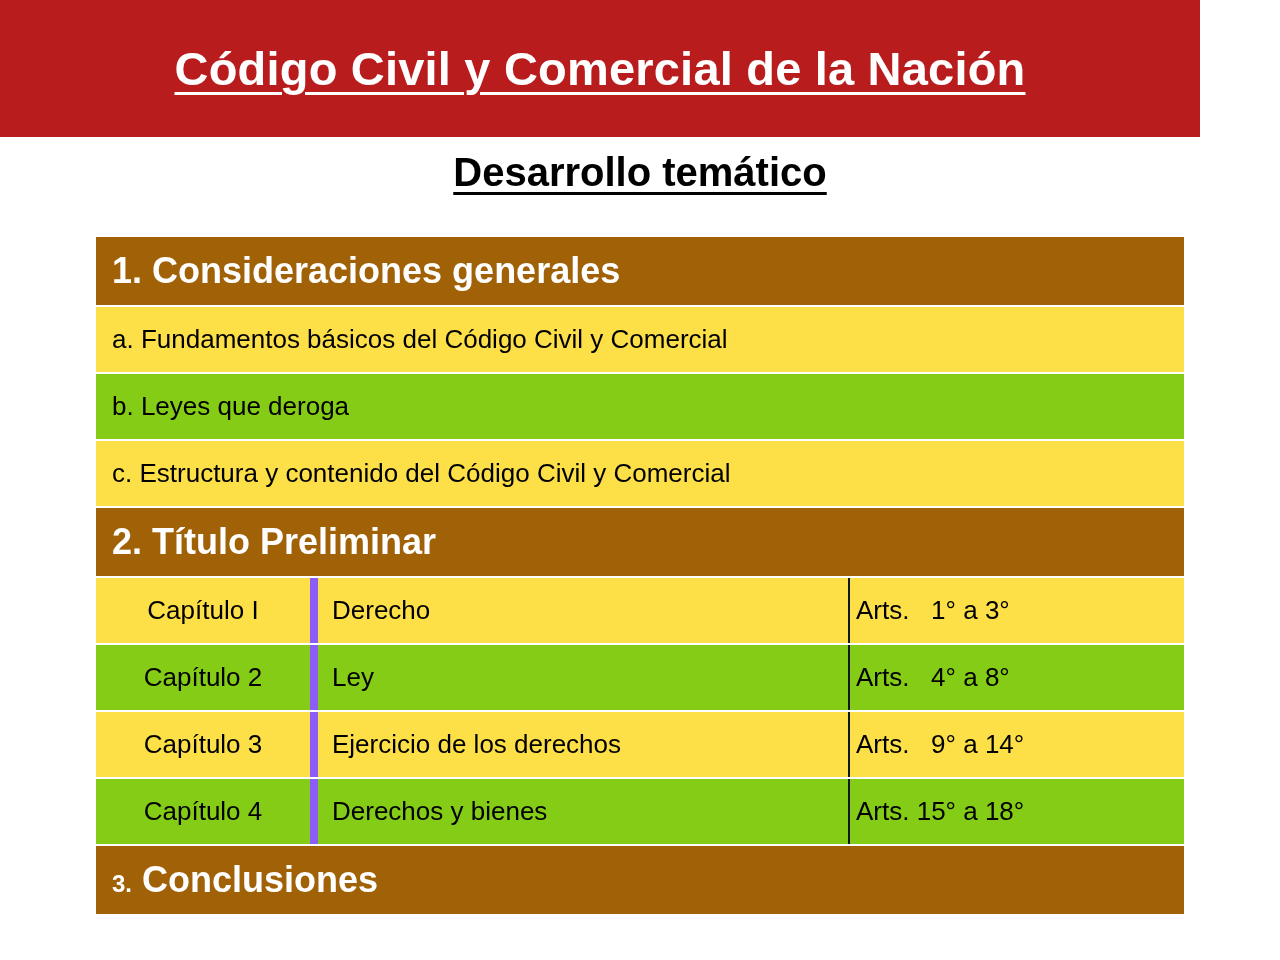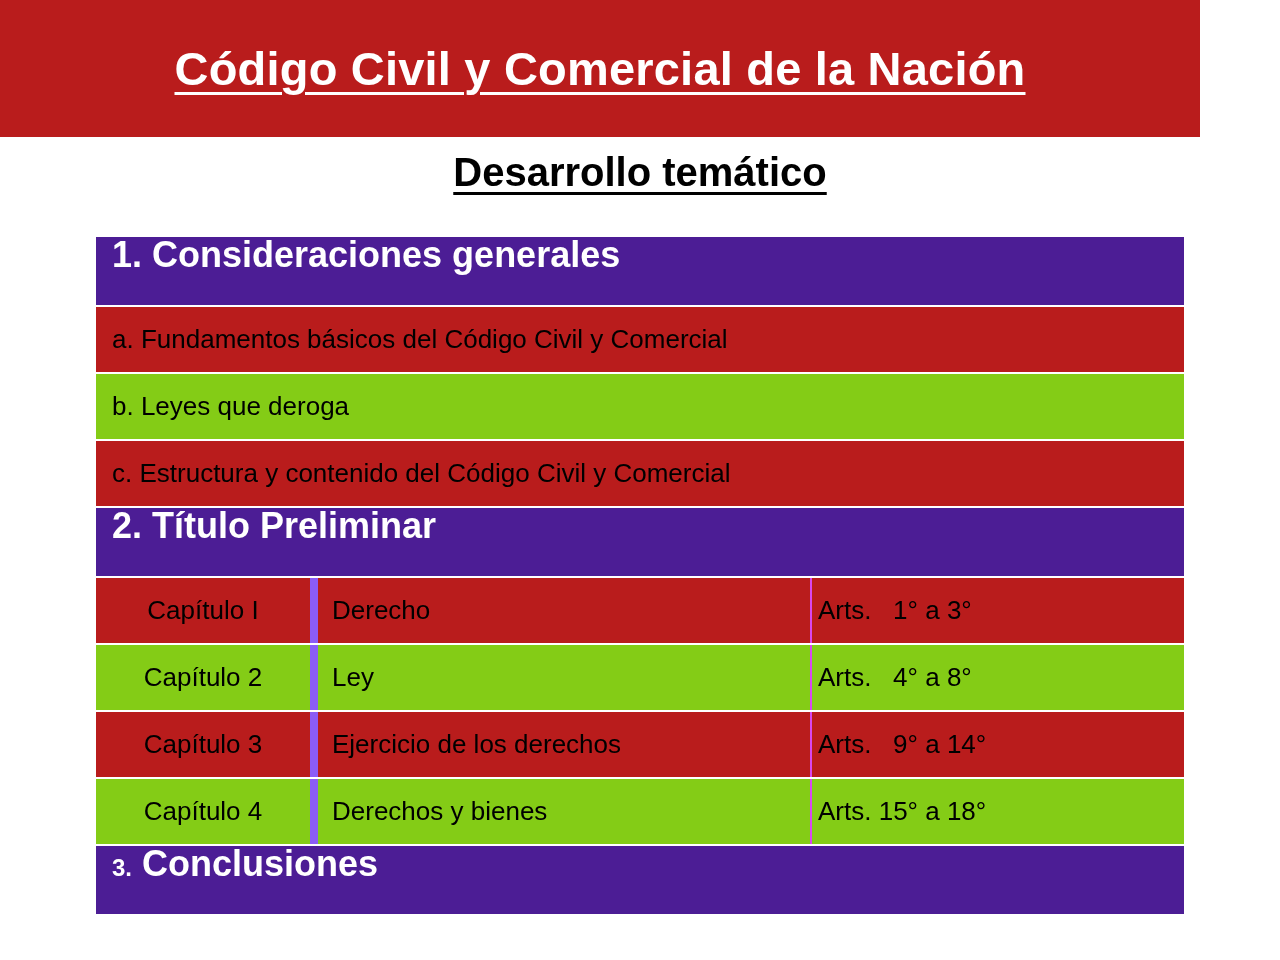--- a/index.html
+++ b/index.html
@@ -72,23 +72,23 @@
     width: 100%;
     box-sizing: border-box;
     margin-bottom: 2px;
   }
   .agenda .row:last-child {
     margin-bottom: 0;
   }
 
   
   .row.section {
-    background: #4c1d95;
+    background: #a16207;
     height: 68px;
-    align-items: flex-start;
+    align-items: center;
   }
   .row.section .section-label {
     color: #ffffff;
     font-size: 36px;
     font-weight: bold;
     padding-left: 16px;
     line-height: 1;
     white-space: nowrap;
   }
   .row.section .section-num-small {
@@ -120,34 +120,34 @@
     font-size: 26px;
     color: #000000;
     box-sizing: border-box;
   }
   .row.chapter .cell.c-chapter {
     width: 222px;
     justify-content: center;
     border-right: 8px solid #8b5cf6;
   }
   .row.chapter .cell.c-desc {
-    width: 494px;
+    width: 532px;
     justify-content: flex-start;
     padding-left: 14px;
-    border-right: 2px solid #d946ef;
+    border-right: 2px solid #0f172a;
   }
   .row.chapter .cell.c-arts {
     flex: 1 1 auto;
     justify-content: flex-start;
     padding-left: 6px;
     white-space: pre;
   }
 
   
-  .band-dark { background: #b91c1c; }
+  .band-dark { background: #fde047; }
   .band-light { background: #84cc16; }
 </style>
 </head>
 <body>
 
 <div class="title-band">
   <div class="slide-title">Código Civil y Comercial de la Nación</div>
 </div>
 
 <div class="subtitle-wrap">

